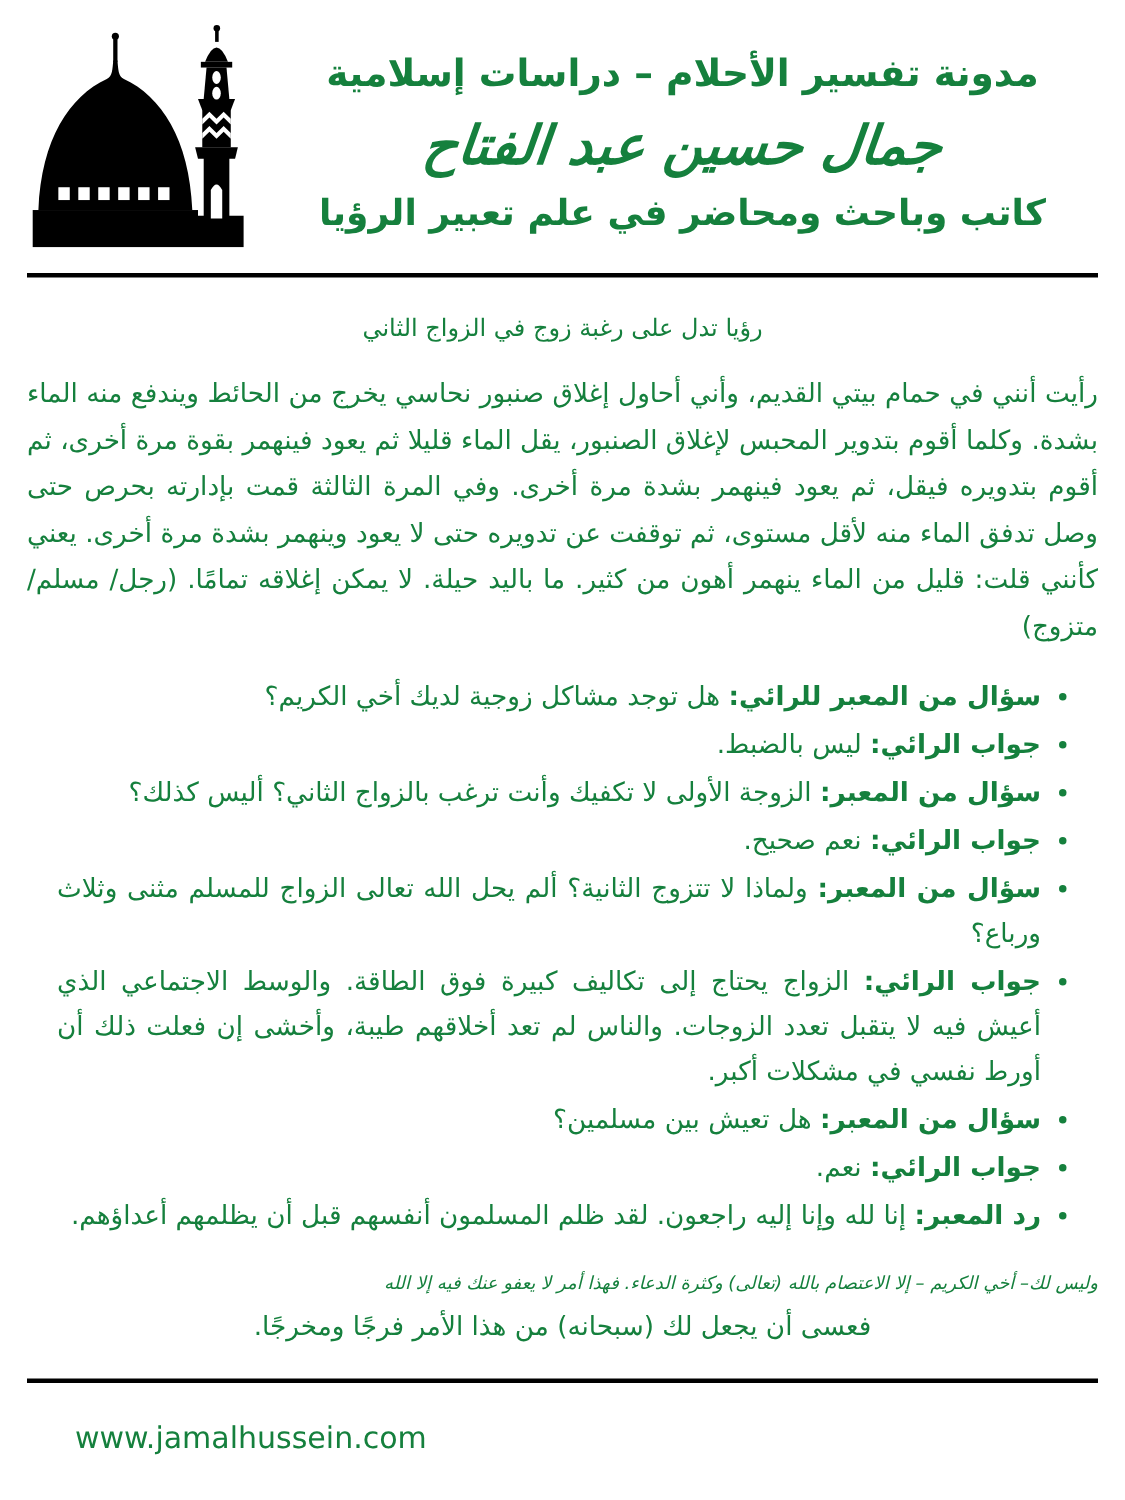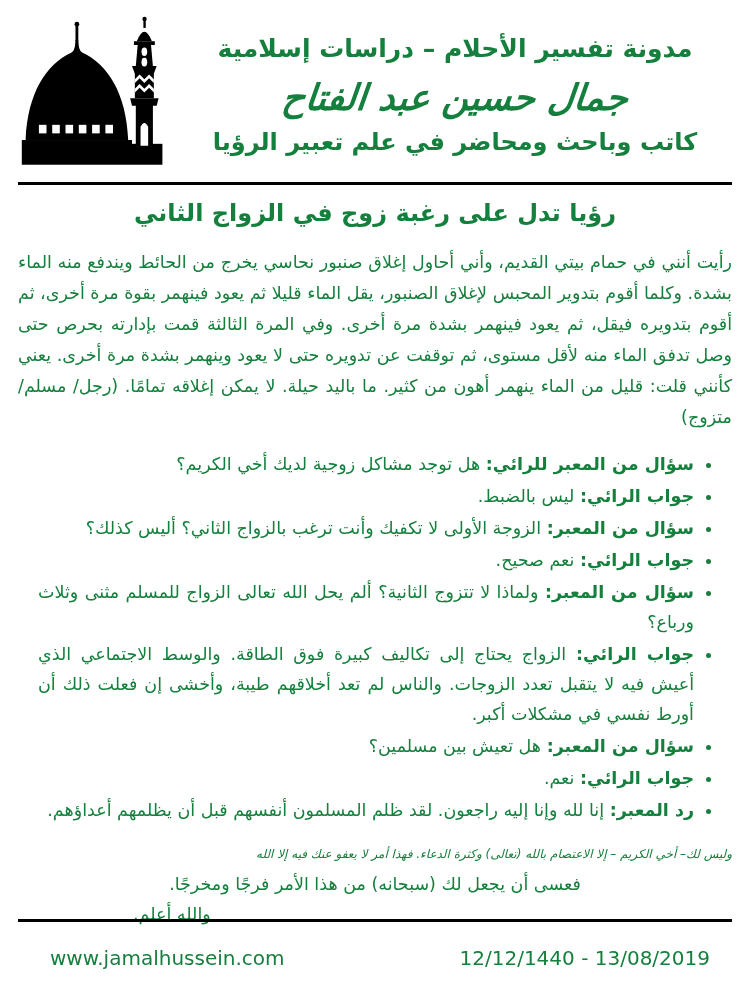--- a/index.html
+++ b/index.html
@@ -33,23 +33,23 @@
 
   .divider {
     border: 0;
     border-top: 3px solid #000;
     margin: 10px 0 0 0;
   }
 
   
   .article-title {
     text-align: center;
-    font-size: 24px;
-    font-weight: bold;
-    margin: 14px 0 20px 0;
+    font-size: 16px;
+    font-weight: normal;
+    margin: 24px 0 20px 0;
   }
   .dream {
     font-size: 17.5px;
     line-height: 31px;
     text-align: justify;
   }
   ul.qa {
     margin: 16px 24px 0 0;
     padding: 0 14px 0 0;
     list-style: disc;
@@ -159,24 +159,22 @@
       <li><span class="qa-label">جواب الرائي:</span> <span>نعم صحيح.</span></li>
       <li><span class="qa-label">سؤال من المعبر:</span> <span>ولماذا لا تتزوج الثانية؟ ألم يحل الله تعالى الزواج للمسلم مثنى وثلاث ورباع؟</span></li>
       <li><span class="qa-label">جواب الرائي:</span> <span>الزواج يحتاج إلى تكاليف كبيرة فوق الطاقة. والوسط الاجتماعي الذي أعيش فيه لا يتقبل تعدد الزوجات. والناس لم تعد أخلاقهم طيبة، وأخشى إن فعلت ذلك أن أورط نفسي في مشكلات أكبر.</span></li>
       <li><span class="qa-label">سؤال من المعبر:</span> <span>هل تعيش بين مسلمين؟</span></li>
       <li><span class="qa-label">جواب الرائي:</span> <span>نعم.</span></li>
       <li><span class="qa-label">رد المعبر:</span> <span>إنا لله وإنا إليه راجعون. لقد ظلم المسلمون أنفسهم قبل أن يظلمهم أعداؤهم.</span></li>
     </ul>
 
     <p class="closing-line1">وليس لك– أخي الكريم – إلا الاعتصام بالله (تعالى) وكثرة الدعاء. فهذا أمر لا يعفو عنك فيه إلا الله</p>
     <p class="closing-line2">فعسى أن يجعل لك (سبحانه) من هذا الأمر فرجًا ومخرجًا.</p>
-    <p class="closing-line3">والله أعلم.</p>
 
   </div>
 
   <div class="bottom">
     <hr class="footer-divider">
     <div class="footer">
       <span>www.jamalhussein.com</span>
-      <span dir="ltr">12/12/1440 - 13/08/2019</span>
     </div>
   </div>
 </div>
 
 </body></html>

